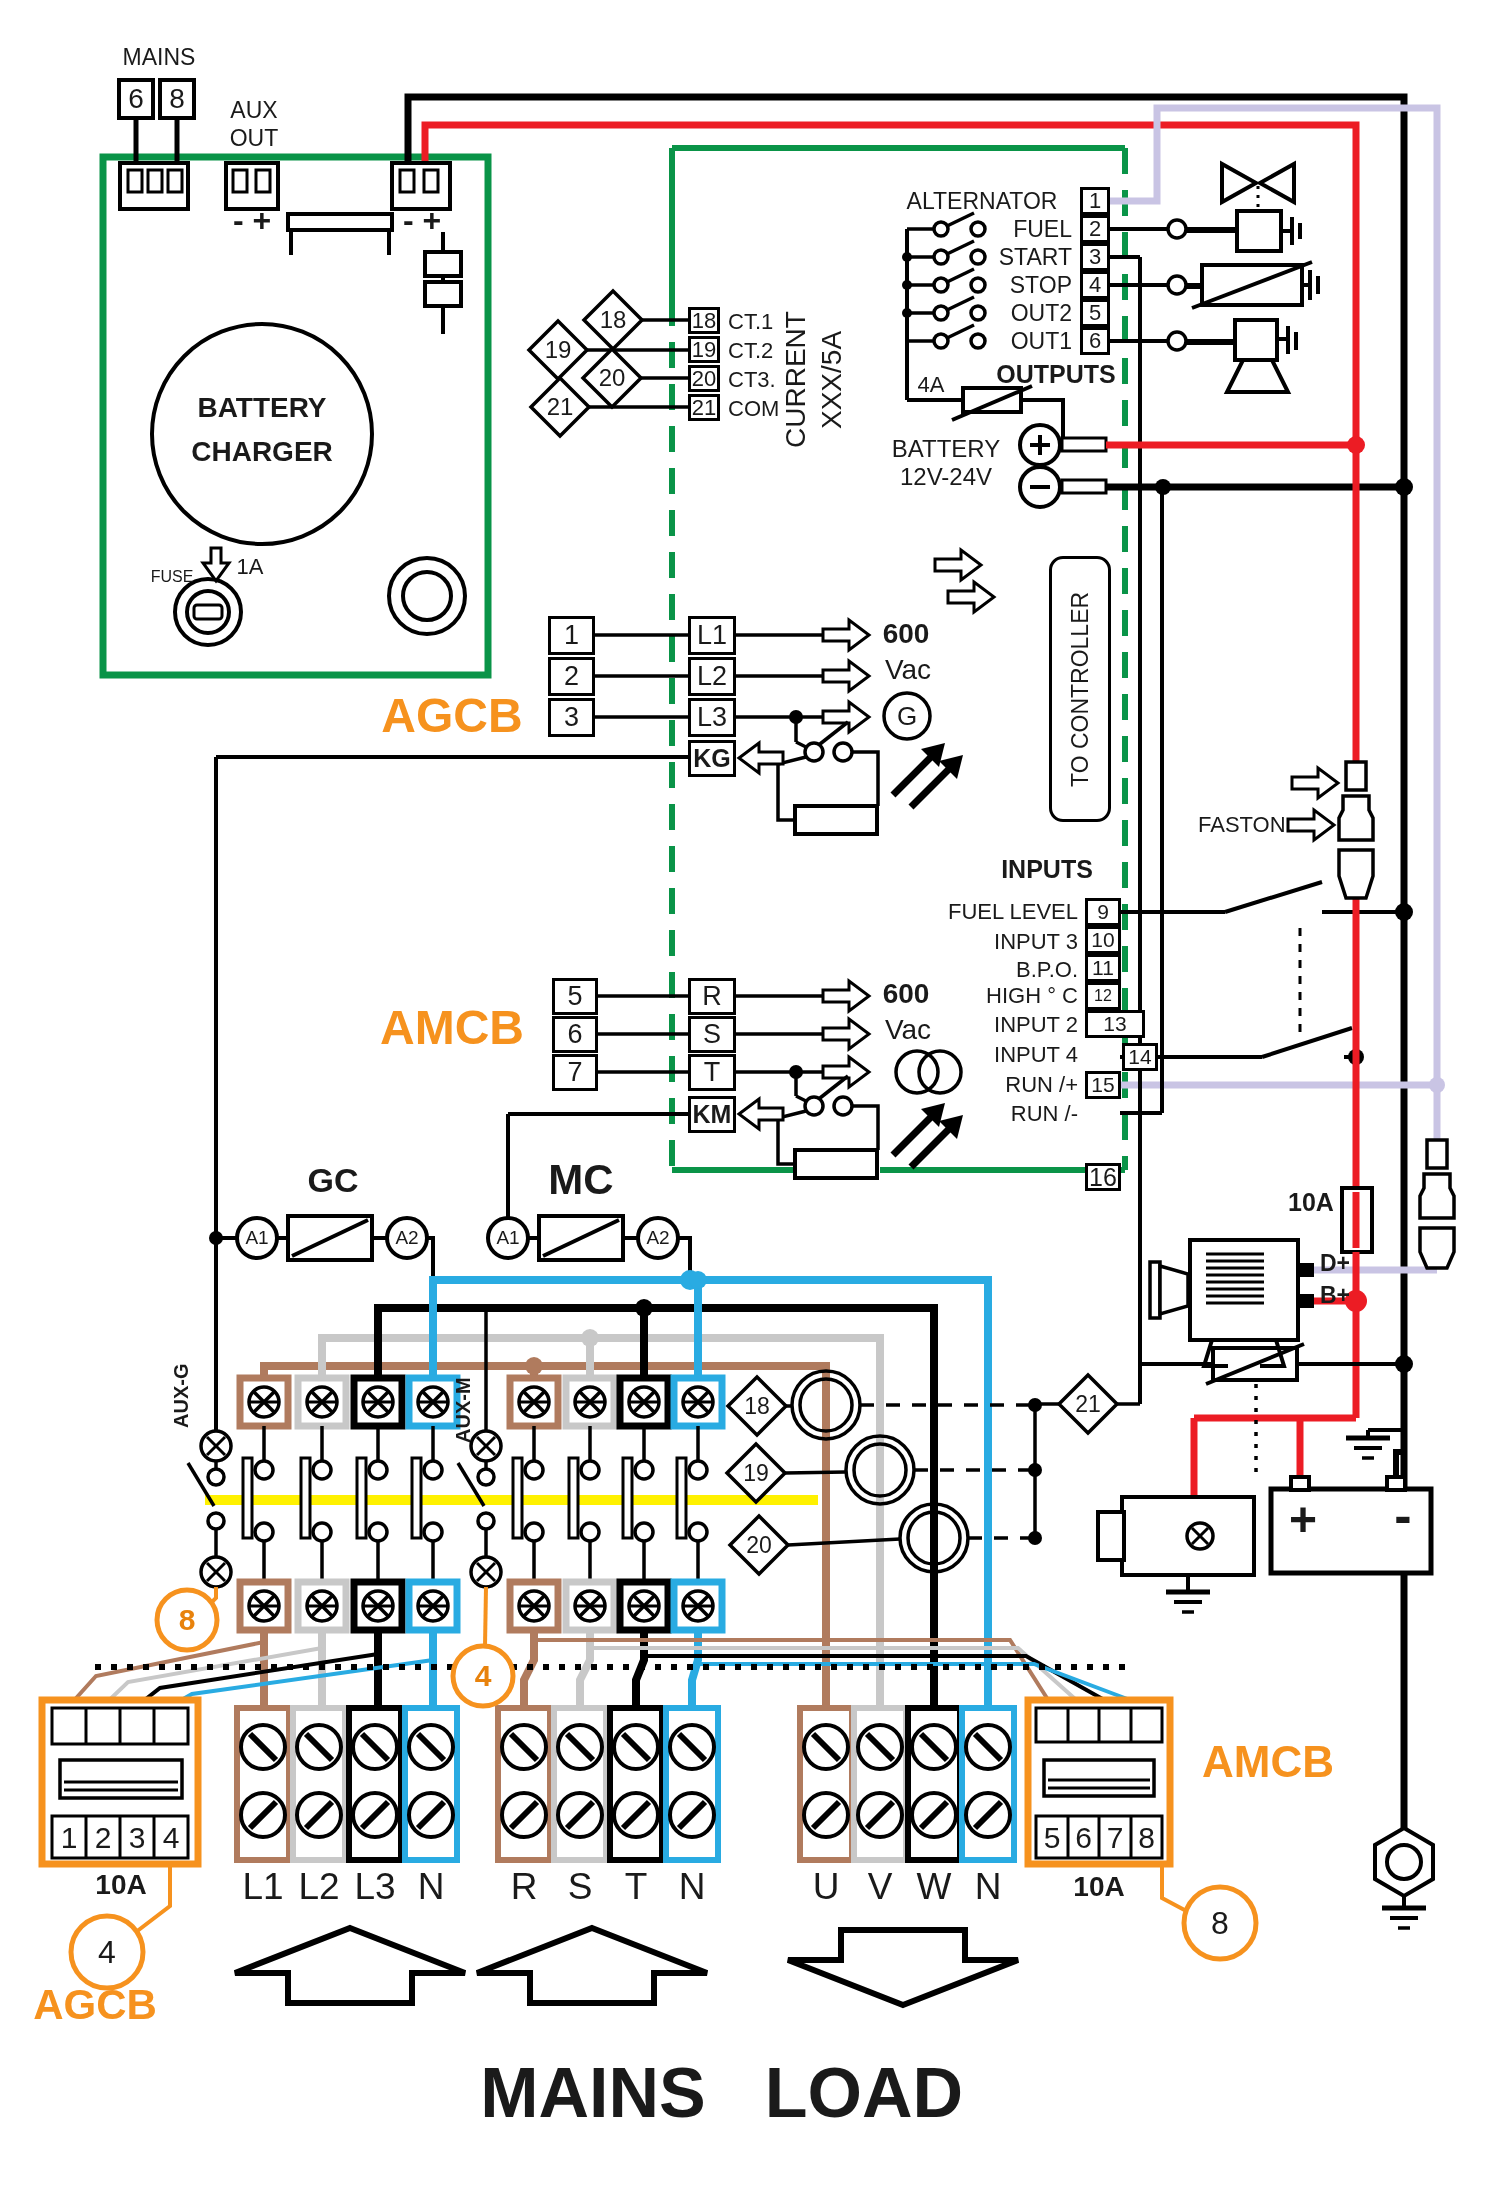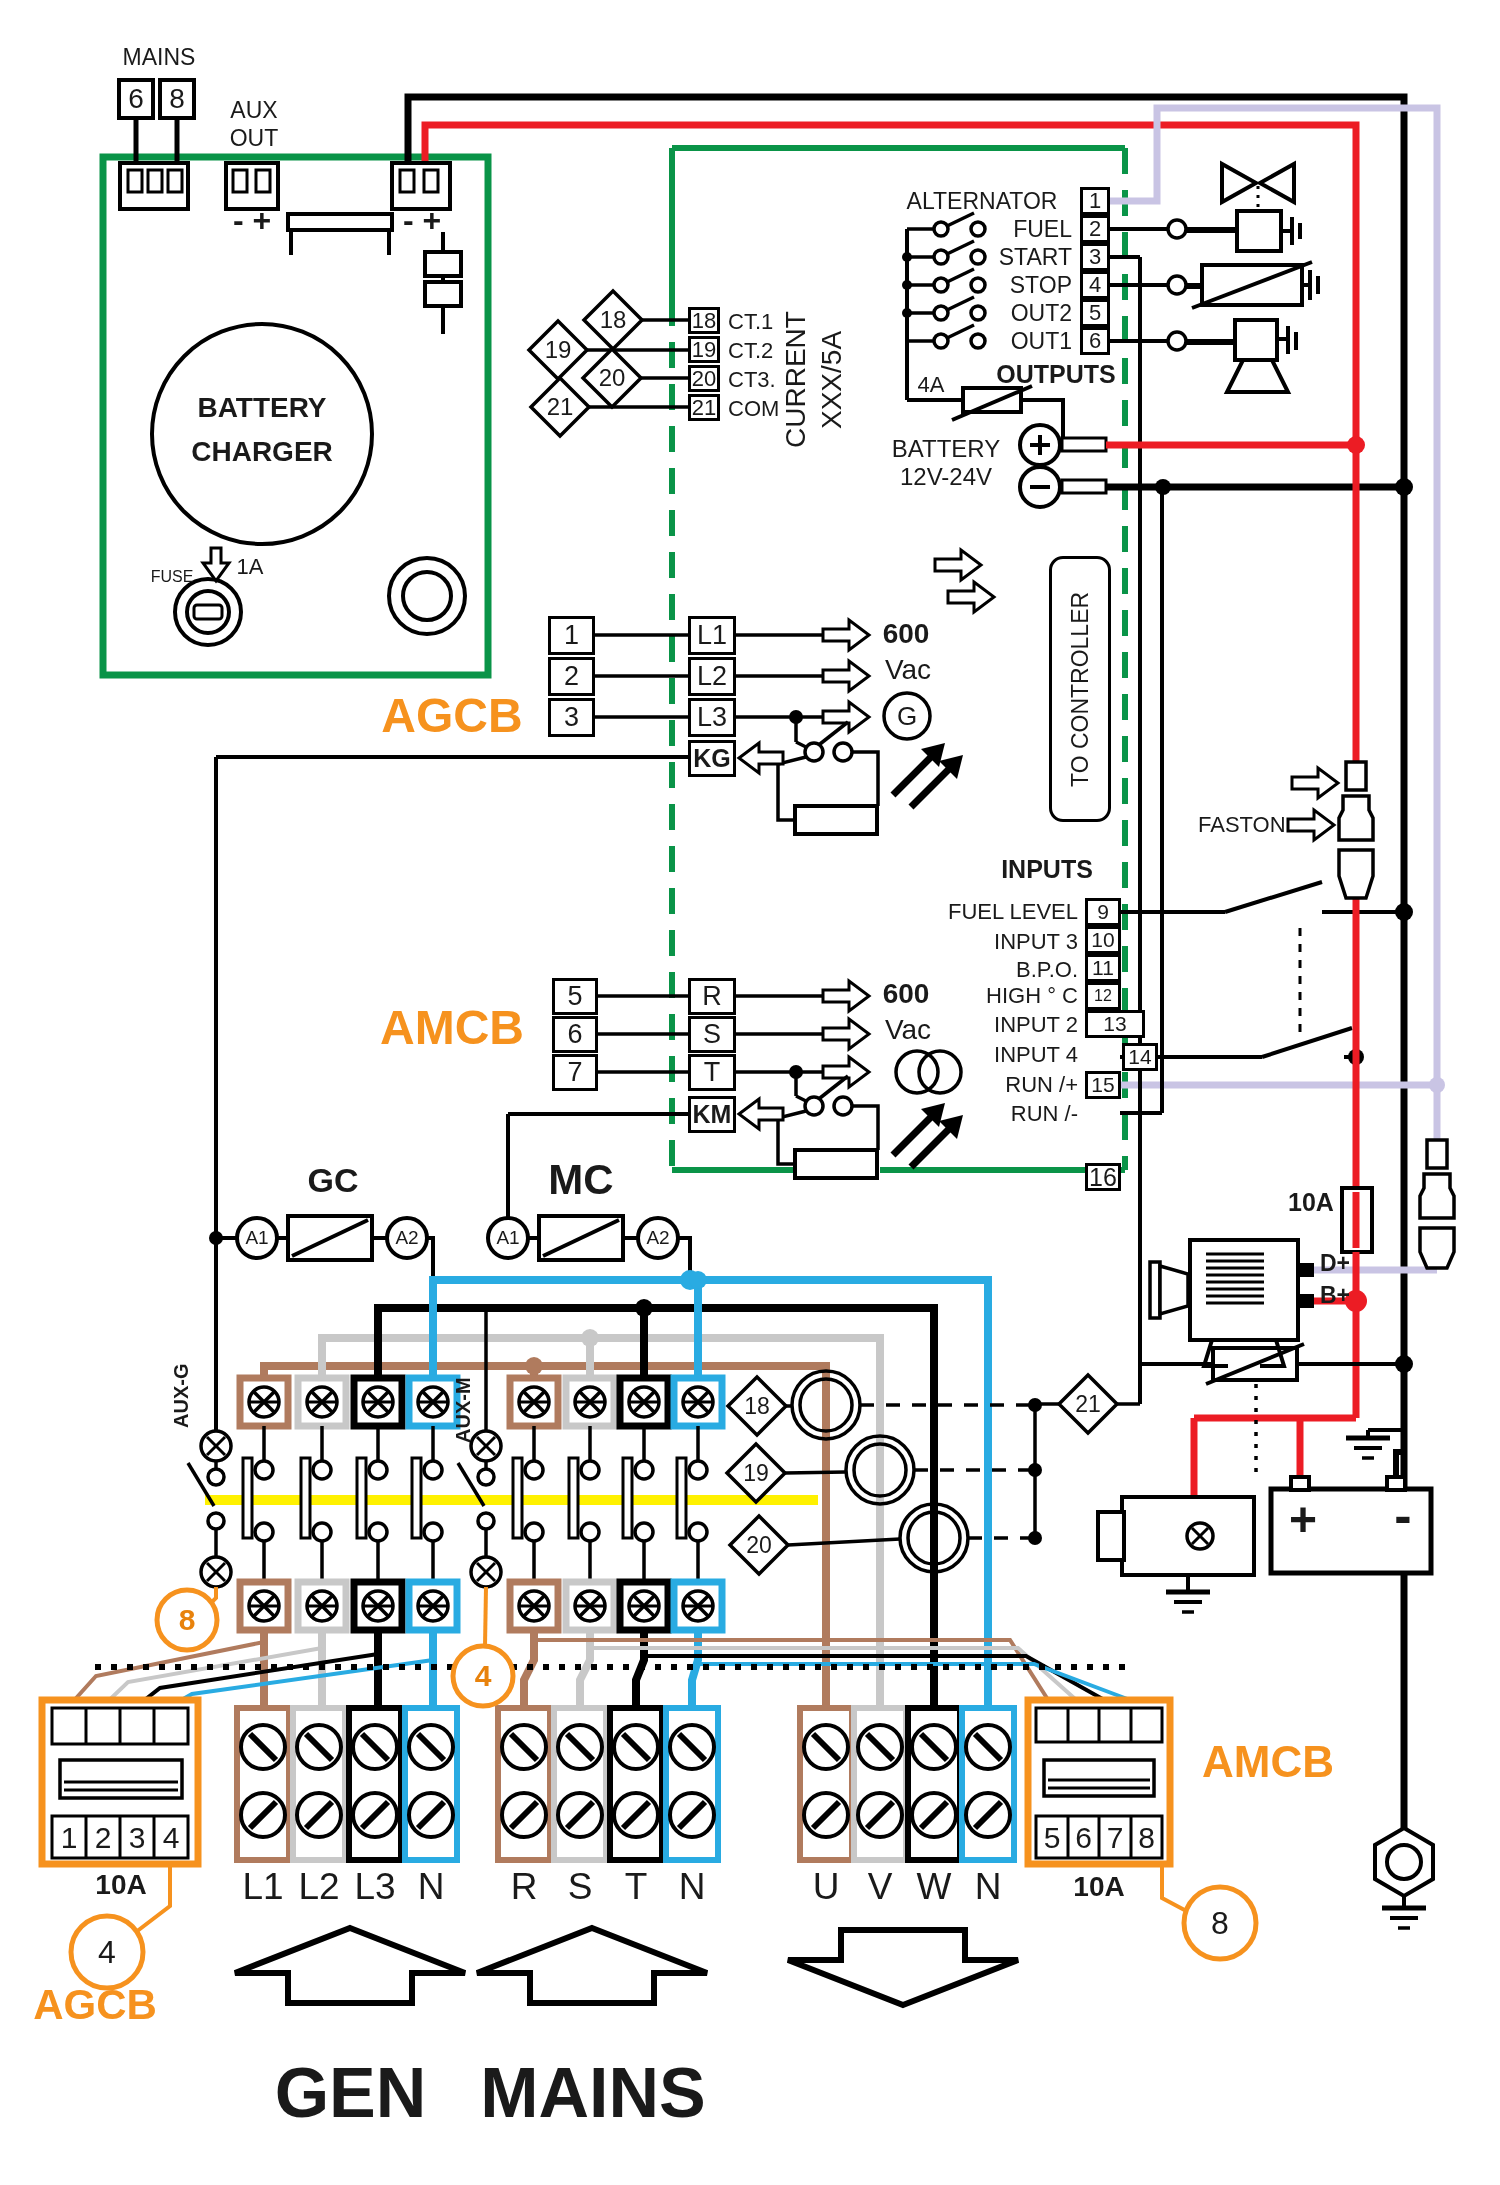--- a/index.html
+++ b/index.html
@@ -716,16 +716,16 @@
 <div class="a c" style="left:405px;top:1866px;width:52px;height:42px;font-size:37px">N</div>
 <div class="a c" style="left:498px;top:1866px;width:52px;height:42px;font-size:37px">R</div>
 <div class="a c" style="left:554px;top:1866px;width:52px;height:42px;font-size:37px">S</div>
 <div class="a c" style="left:610px;top:1866px;width:52px;height:42px;font-size:37px">T</div>
 <div class="a c" style="left:666px;top:1866px;width:52px;height:42px;font-size:37px">N</div>
 <div class="a c" style="left:800px;top:1866px;width:52px;height:42px;font-size:37px">U</div>
 <div class="a c" style="left:854px;top:1866px;width:52px;height:42px;font-size:37px">V</div>
 <div class="a c" style="left:908px;top:1866px;width:52px;height:42px;font-size:37px">W</div>
 <div class="a c" style="left:962px;top:1866px;width:52px;height:42px;font-size:37px">N</div>
 
-<div class="a c b" style="left:258px;top:2054px;width:185px;height:78px;font-size:70px">GEN</div>
 <div class="a c b" style="left:482px;top:2054px;width:222px;height:78px;font-size:70px">MAINS</div>
+<div class="a c b" style="left:768px;top:2054px;width:192px;height:78px;font-size:70px">LOAD</div>
 
 </div>
 
 </body></html>

